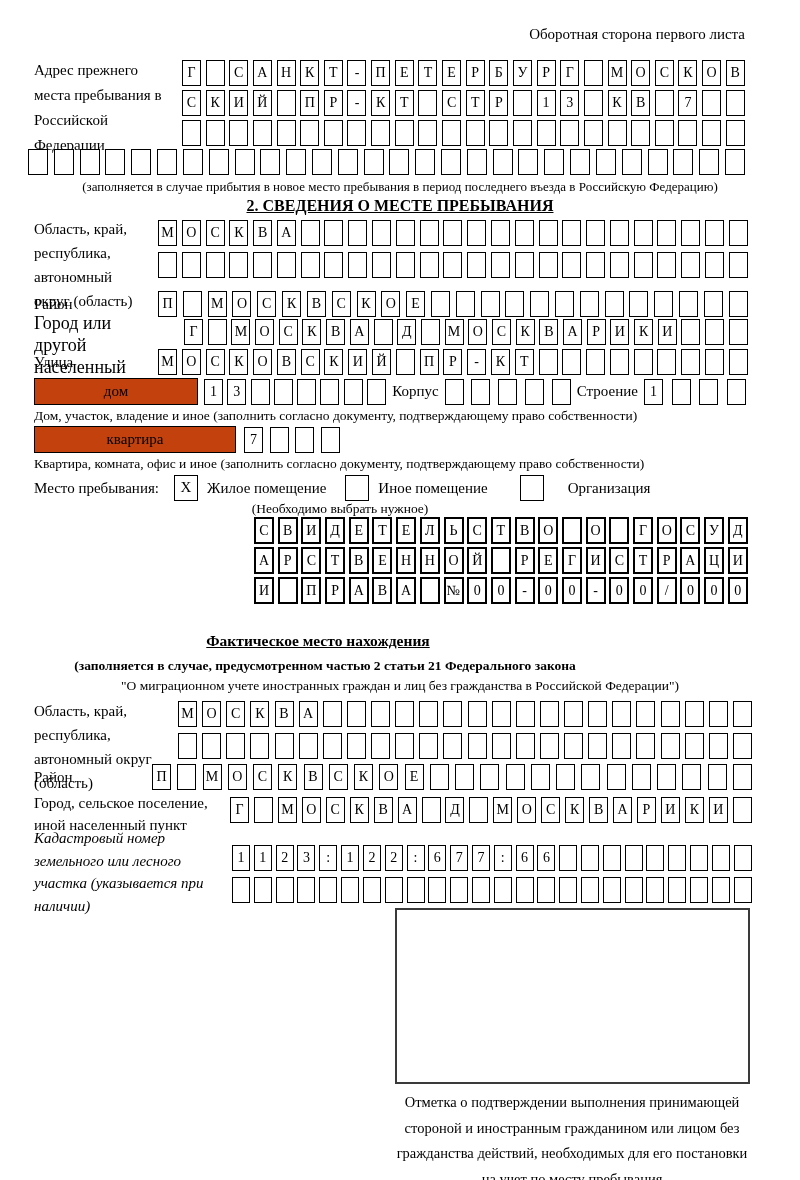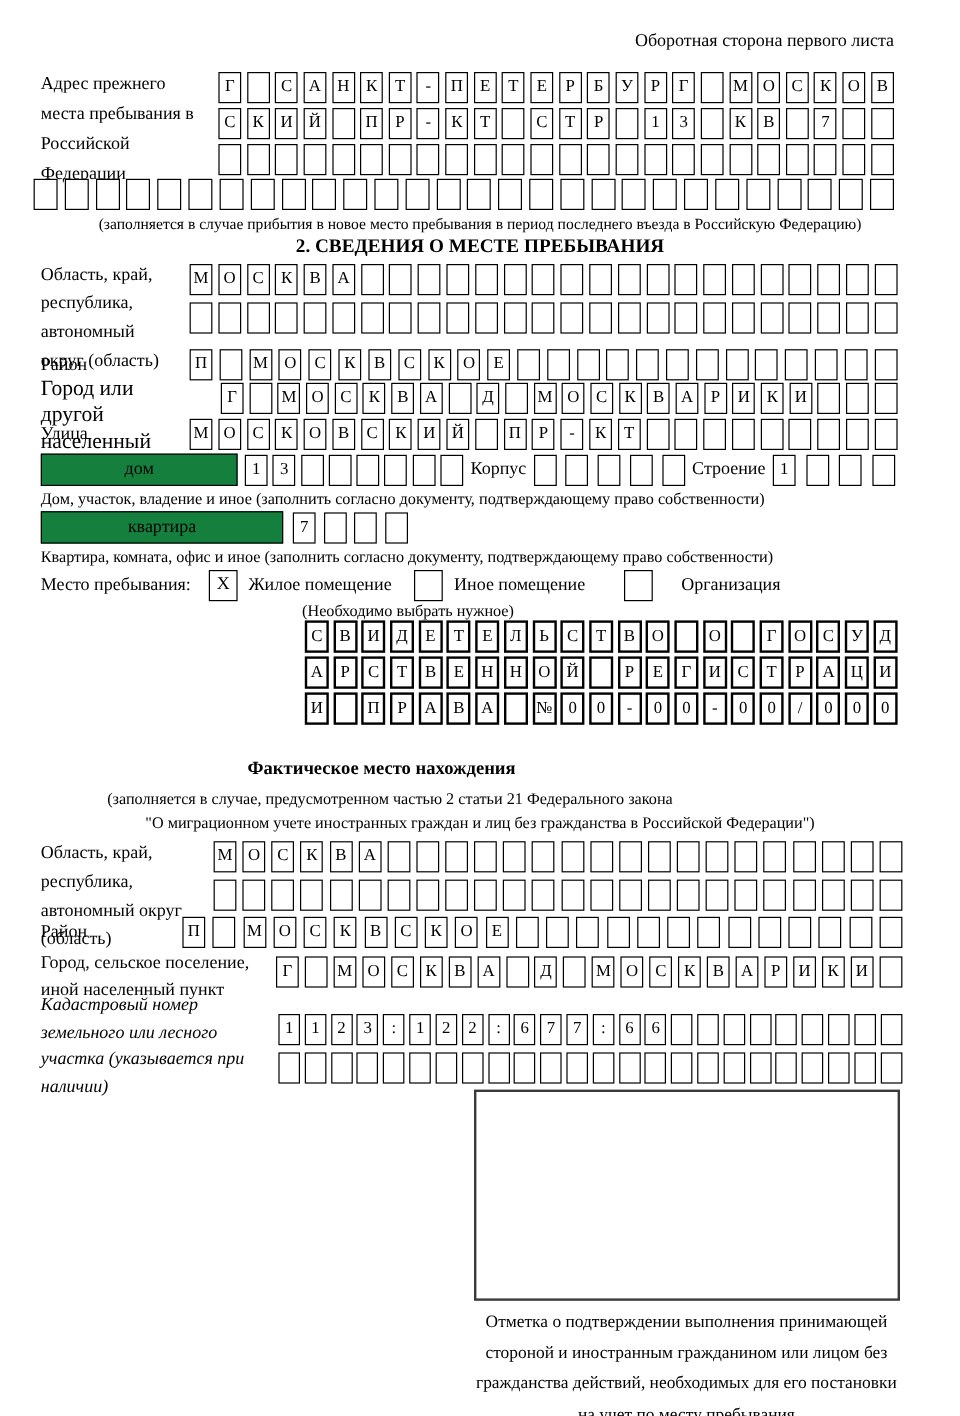--- a/index.html
+++ b/index.html
@@ -3,29 +3,29 @@
 <meta charset="utf-8">
 <style>
   html,body{margin:0;padding:0;background:#fff;}
   .page{position:relative;width:800px;height:1180px;background:#ffffff;overflow:hidden;
         font-family:"Liberation Serif","DejaVu Serif",serif;color:#000;}
   .abs{position:absolute;}
   .lbl{font-size:15px;line-height:25px;}
   .lbl-sm{font-size:15px;line-height:21.5px;}
   .cap{font-size:13px;}
   .center{text-align:center;}
-  .bold{font-weight:bold;}
+  .bold{font-weight:bold;text-decoration:underline;}
   .cellrow{display:flex;justify-content:space-between;}
   .cell{box-sizing:border-box;flex:none;width:19px;height:26px;border:1.6px solid #000;
         font-size:14px;line-height:23px;text-align:center;background:#fff;}
   .w20 .cell{width:20px;}
   .w18 .cell{width:18px;}
   .thick .cell{border-width:2px;height:27px;}
   .namedbox{box-sizing:border-box;border:1.7px solid #000;height:27px;text-align:center;
-        font-size:15px;line-height:24px;background:#15803d;flex:none;}
+        font-size:15px;line-height:24px;background:#c2410c;flex:none;}
   .hrow{display:flex;align-items:center;justify-content:space-between;}
   .seg{display:flex;justify-content:space-between;flex:none;}
   .inline-lbl{font-size:15px;flex:none;}
   .cb{box-sizing:border-box;width:24px;height:26px;border:1.7px solid #000;font-size:15px;
       line-height:23px;text-align:center;flex:none;background:#fff;}
   .stamp{box-sizing:border-box;border:2px solid #3a3a3a;background:#fff;}
   .stamp-note{font-size:14.5px;line-height:25.5px;text-align:center;}
 </style>
 </head>
 <body>
@@ -404,21 +404,21 @@
       <span class="cell">-</span>
       <span class="cell">0</span>
       <span class="cell">0</span>
       <span class="cell">/</span>
       <span class="cell">0</span>
       <span class="cell">0</span>
       <span class="cell">0</span>
     </div>
 
   <div class="abs bold center" style="left:0;top:632px;width:636px;font-size:15.5px;">Фактическое место нахождения</div>
-  <div class="abs center" style="left:0;top:658px;width:650px;font-size:13.5px;">(заполняется в случае, предусмотренном частью 2 статьи 21 Федерального закона</div>
+  <div class="abs center" style="left:0;top:658px;width:650px;font-size:13.5px;font-weight:bold;">(заполняется в случае, предусмотренном частью 2 статьи 21 Федерального закона</div>
   <div class="abs center" style="left:0;top:678px;width:800px;font-size:13.5px;">"О миграционном учете иностранных граждан и лиц без гражданства в Российской Федерации")</div>
 
   <div class="abs" style="left:34px;top:699px;width:150px;font-size:15px;line-height:24px;">Область, край, республика, автономный округ (область)</div>
   <div class="abs cellrow" style="left:178px;top:701px;width:574px;">
       <span class="cell">М</span>
       <span class="cell">О</span>
       <span class="cell">С</span>
       <span class="cell">К</span>
       <span class="cell">В</span>
       <span class="cell">А</span>

